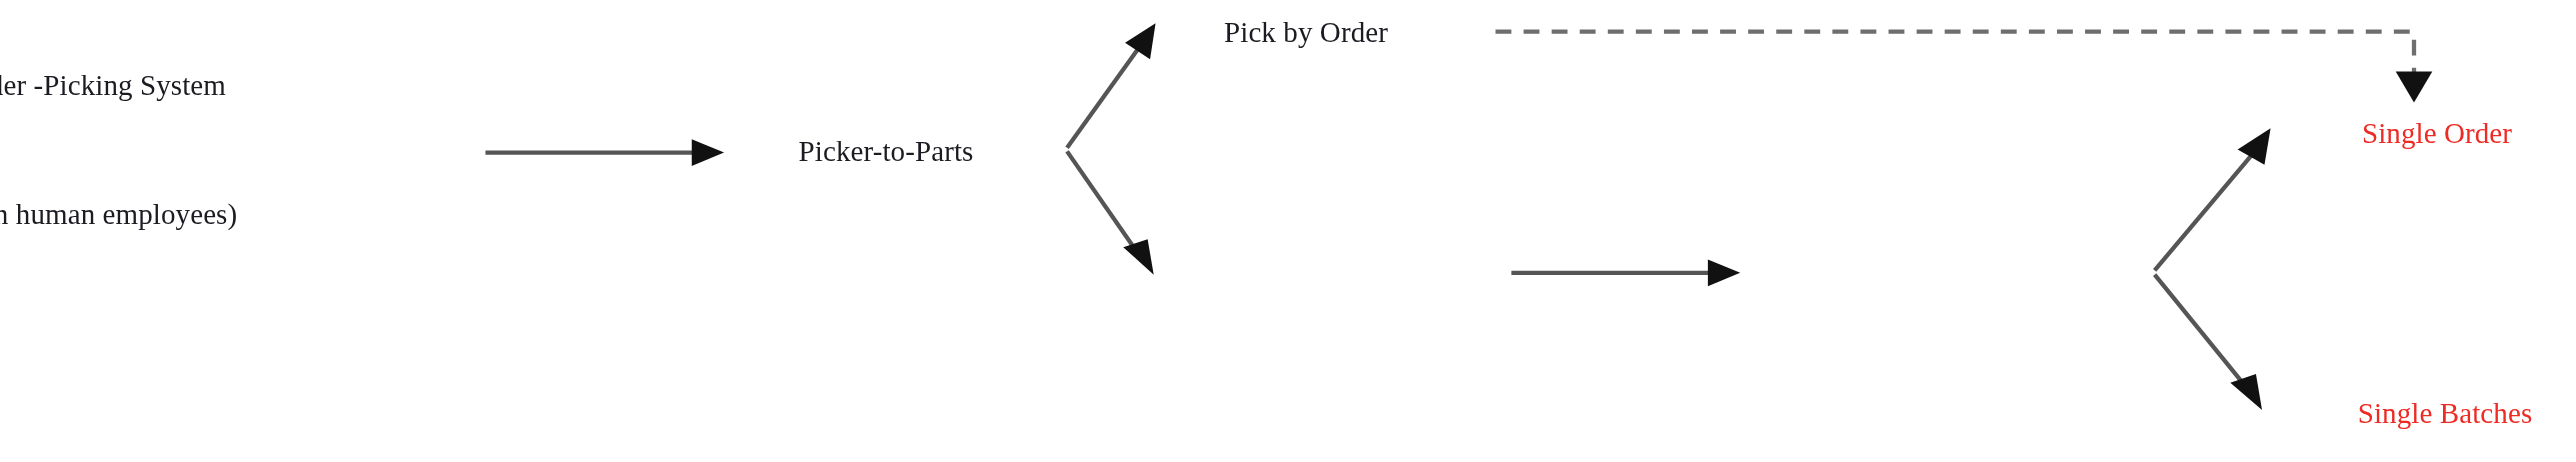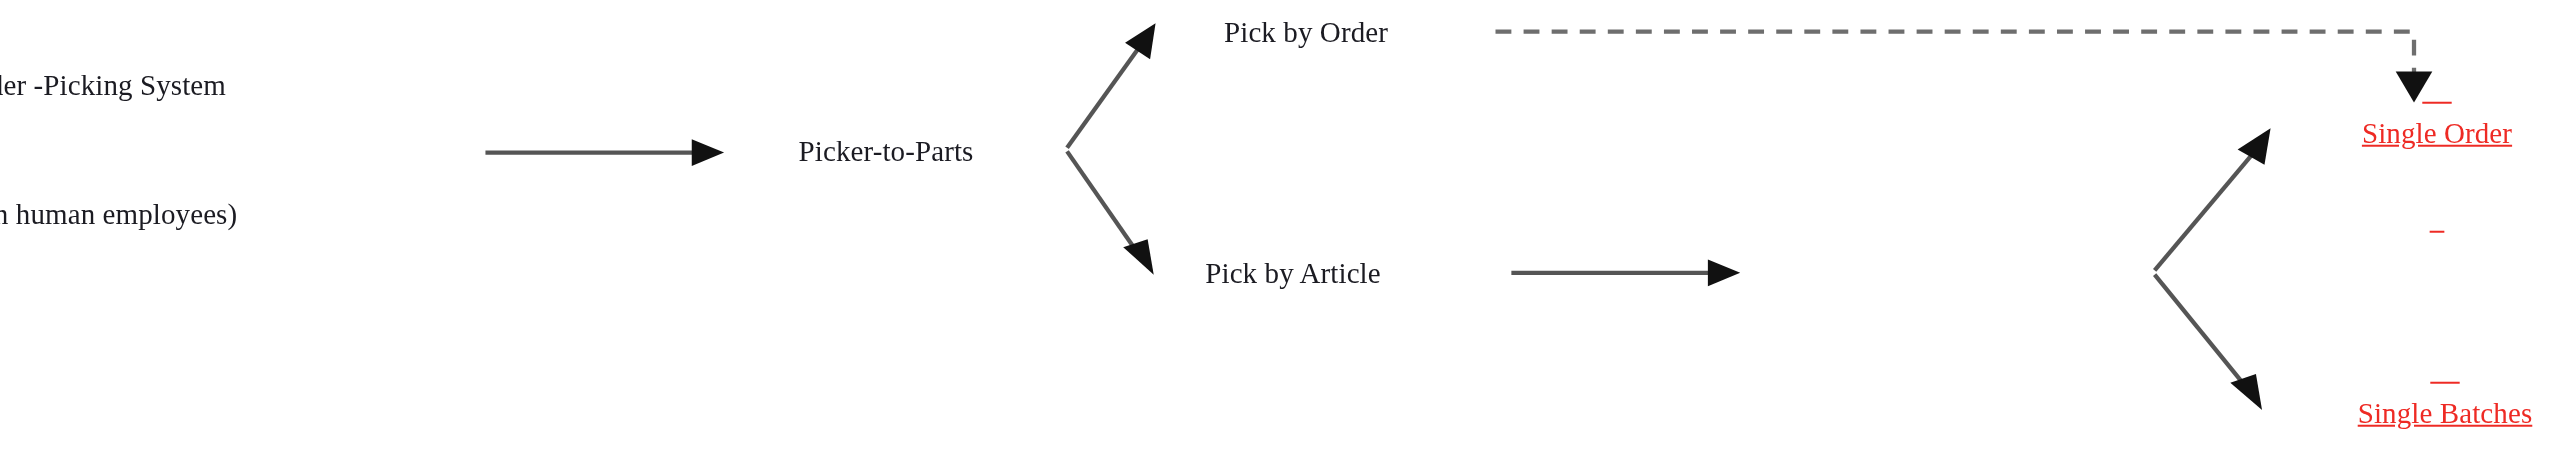--- a/index.html
+++ b/index.html
@@ -28,21 +28,20 @@
     position: absolute;
     color: #1b1b22;
     font-size: 29px;
     line-height: 1.48;
     white-space: pre;
     text-align: center;
     letter-spacing: 0.1px;
   }
   .node.terminal {
     color: #ee2a24;
-    text-decoration: underline;
   }
   .node-line {
     display: block;
   }
 </style>
 </head>
 <body>
 
 <div id="diagram-root">
 
@@ -97,23 +96,20 @@
   </div>
 
   <div class="node" style="left:886px; top:151px; transform:translate(-50%,-50%);">
     <span class="node-line">Picker-to-Parts</span>
   </div>
 
   <div class="node" style="left:1306px; top:32px; transform:translate(-50%,-50%);">
     <span class="node-line">Pick by Order</span>
   </div>
 
-  <div class="node" style="left:1293px; top:273px; transform:translate(-50%,-50%);">
-    <span class="node-line">Pick by Article</span>
-  </div>
 
 
   <div class="node terminal" style="left:2437px; top:133px; transform:translate(-50%,-50%);">
     <span class="node-line">Single Order</span>
   </div>
 
   <div class="node terminal" style="left:2445px; top:413px; transform:translate(-50%,-50%);">
     <span class="node-line">Single Batches</span>
   </div>
 

